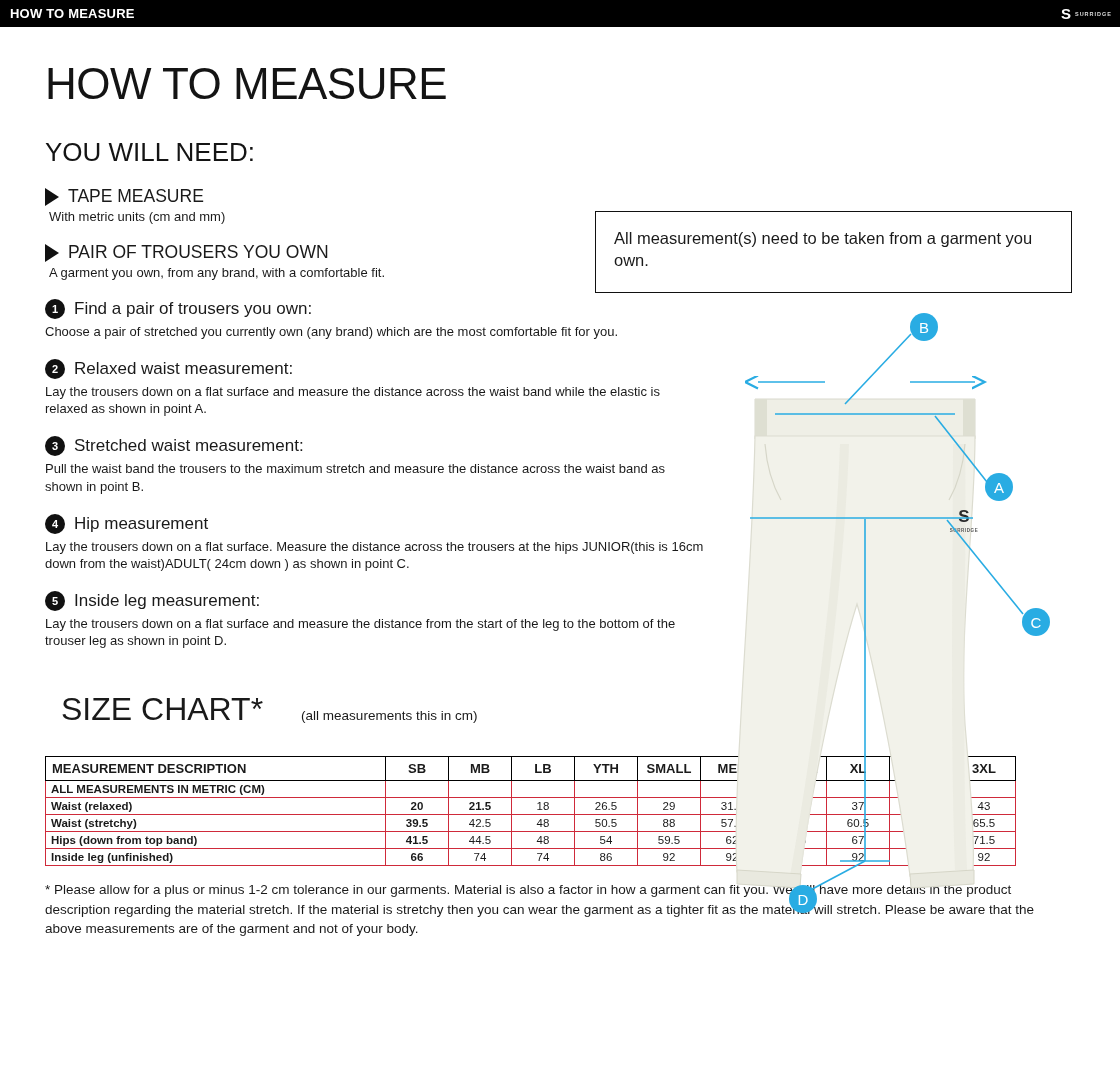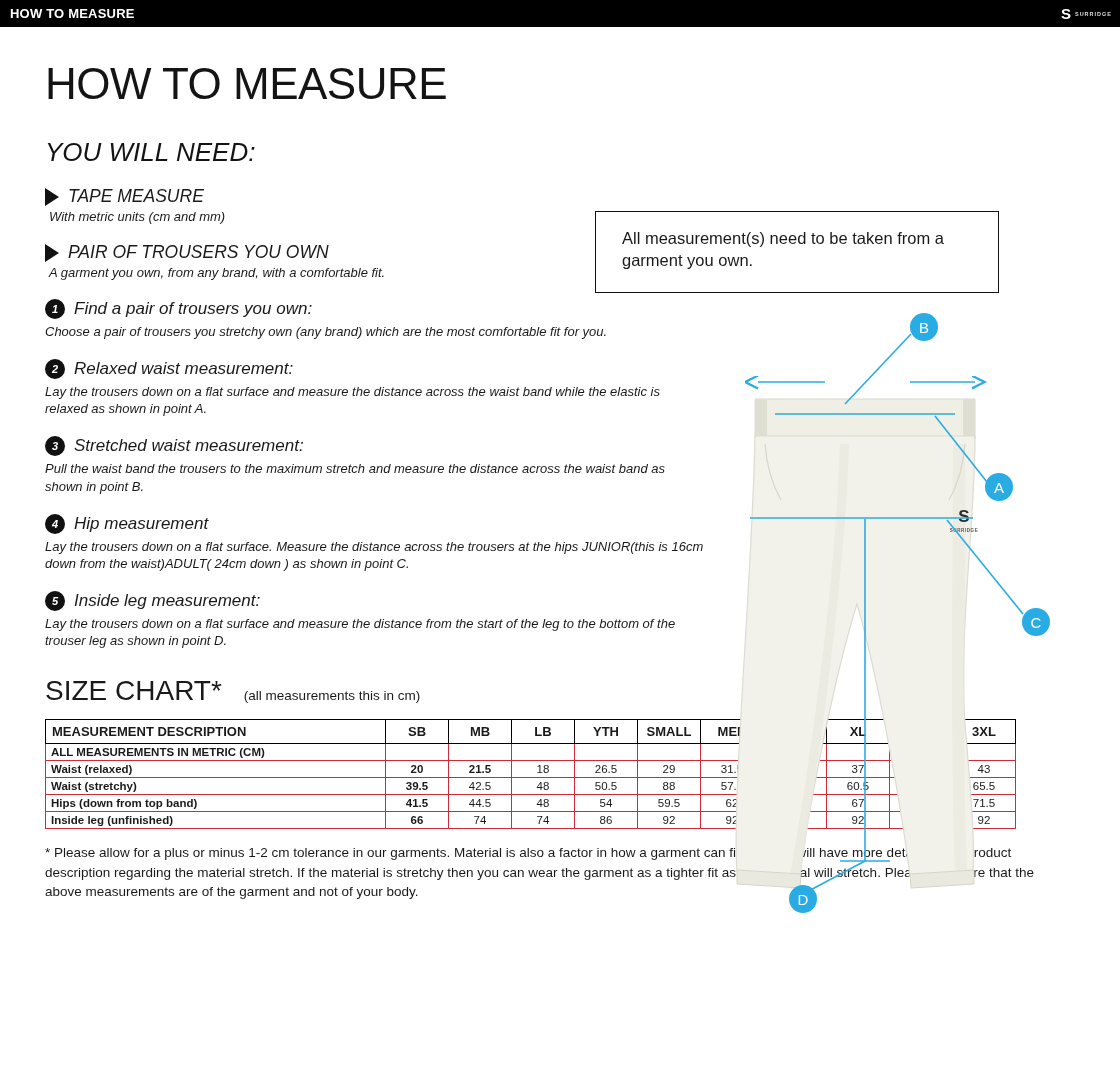--- a/index.html
+++ b/index.html
@@ -64,21 +64,20 @@
   }
   h2.section-title {
     font-size: 26px;
     font-weight: normal;
     margin: 28px 0 0 0;
     color: #141414;
   }
 
   .left-col {
     width: 660px;
-    font-style: italic;
   }
 
   
   .need-item {
     margin-top: 18px;
   }
   .need-head {
     display: flex;
     align-items: center;
     gap: 9px;
@@ -131,25 +130,25 @@
     line-height: 1.32;
     margin-top: 4px;
     color: #1a1a1a;
   }
 
   
   .callout {
     position: absolute;
     left: 595px;
     top: 152px;
-    width: 404px;
+    width: 477px;
     height: 82px;
     border: 1.5px solid #111;
     box-sizing: border-box;
-    padding: 15px 26px;
+    padding: 15px 18px;
     font-size: 16.5px;
     line-height: 1.35;
   }
 
   
   .illustration {
     position: absolute;
     left: 595px;
     top: 245px;
     width: 500px;
@@ -160,23 +159,23 @@
   }
 
   
   .sizechart-head {
     display: flex;
     align-items: baseline;
     gap: 22px;
     margin-top: 26px;
   }
   .sizechart-head h2 {
-    font-size: 28px;
+    font-size: 32px;
     font-weight: normal;
-    margin: 0;
+    margin: 16px;
   }
   .sizechart-note {
     font-size: 13.5px;
   }
 
   table.size-table {
     border-collapse: collapse;
     margin-top: 12px;
     width: 910px;
     table-layout: fixed;
@@ -257,21 +256,21 @@
         <span class="need-head-label">PAIR OF TROUSERS YOU OWN</span>
       </div>
       <div class="need-sub">A garment you own, from any brand, with a comfortable fit.</div>
     </div>
 
     <div class="step">
       <div class="step-head">
         <span class="step-num">1</span>
         <span class="step-title">Find a pair of trousers you own:</span>
       </div>
-      <div class="step-body">Choose a pair of trousers you stretchy own (any brand) which are the most comfortable fit for you.</div>
+      <div class="step-body">Choose a pair of stretched you currently own (any brand) which are the most comfortable fit for you.</div>
     </div>
 
     <div class="step">
       <div class="step-head">
         <span class="step-num">2</span>
         <span class="step-title">Relaxed waist measurement:</span>
       </div>
       <div class="step-body">Lay the trousers down on a flat surface and measure the distance across the waist band while the elastic is relaxed as shown in point A.</div>
     </div>
 

